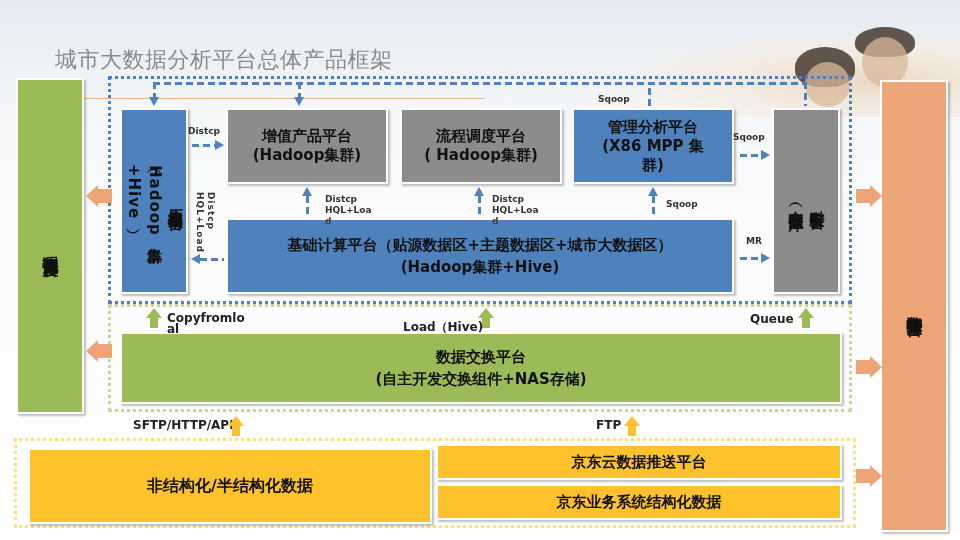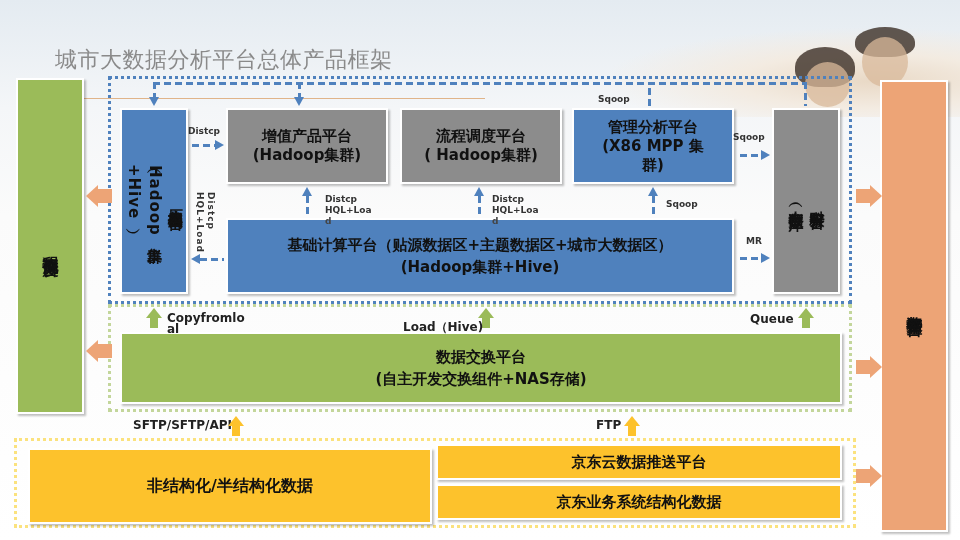--- a/index.html
+++ b/index.html
@@ -159,21 +159,21 @@
     <div class="stem" style="background:#9bbb59;"></div>
 </div>
 <div class="lbl-n" style="left:403px;top:314px;margin-top:8px;">Load（Hive)</div>
 
 <div class="fat-up" style="left:798px;top:308px;">
   <div class="head" style="border-bottom-color:#9bbb59;"></div>
     <div class="stem" style="background:#9bbb59;"></div>
 </div>
 <div class="lbl-n" style="left:750px;top:314px;">Queue</div>
 
-<div class="lbl-n" style="left:133px;top:420px;">SFTP/SFTP/API</div>
+<div class="lbl-n" style="left:133px;top:420px;">SFTP/HTTP/API</div>
 <div class="fat-up" style="left:228px;top:416px;">
   <div class="head" style="border-bottom-color:#fdc22c;"></div>
     <div class="stem" style="background:#fdc22c;"></div>
 </div>
 <div class="lbl-n" style="left:596px;top:420px;">FTP</div>
 <div class="fat-up" style="left:624px;top:416px;">
   <div class="head" style="border-bottom-color:#fdc22c;"></div>
     <div class="stem" style="background:#fdc22c;"></div>
 </div>
 

